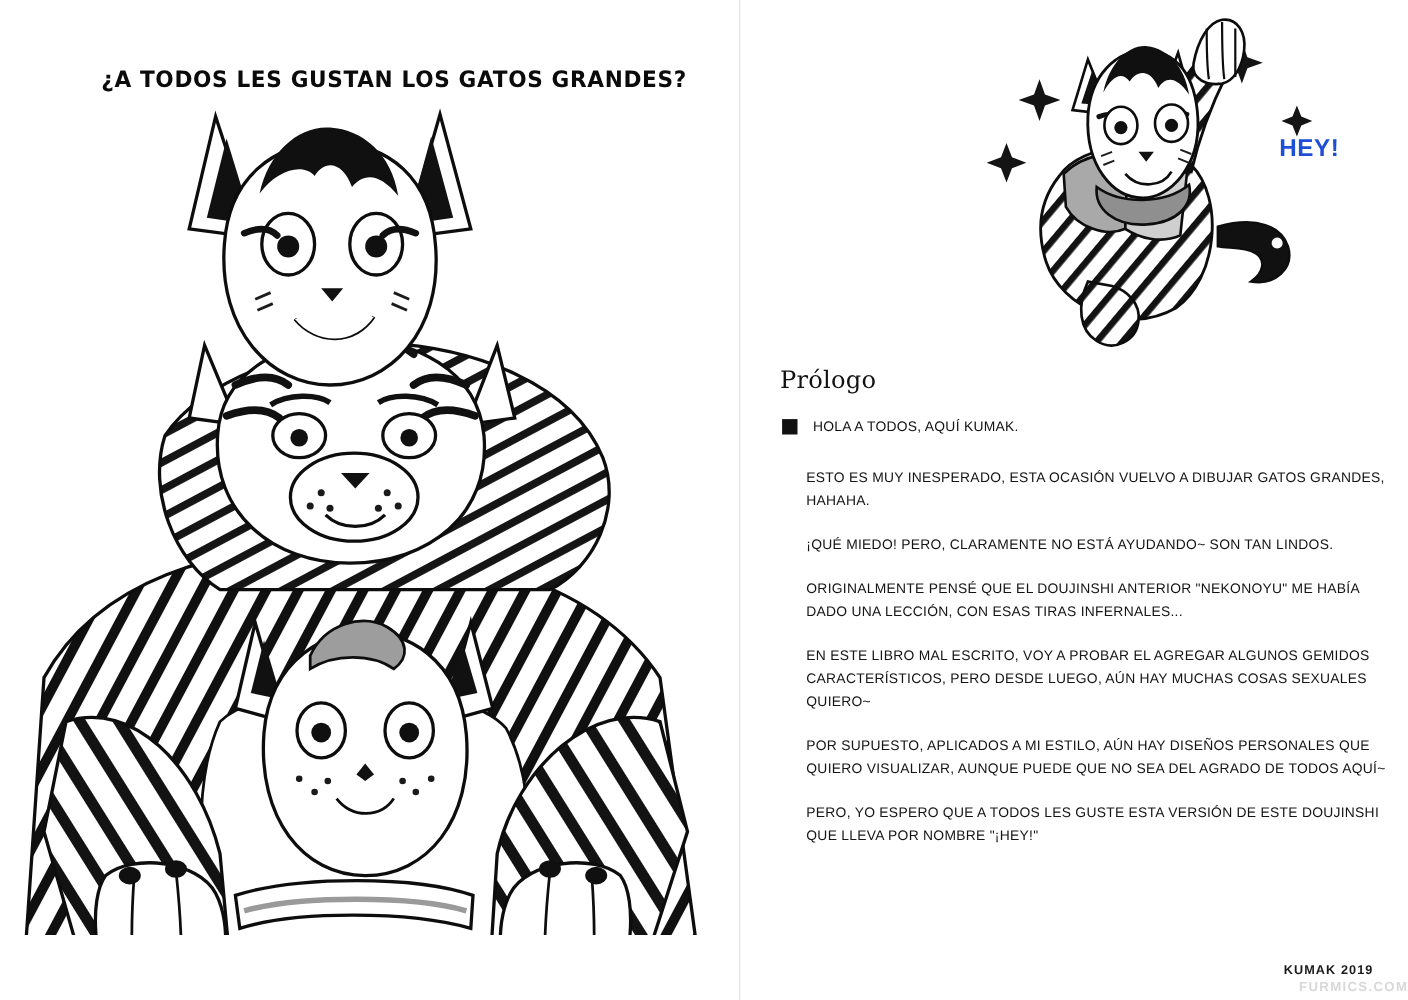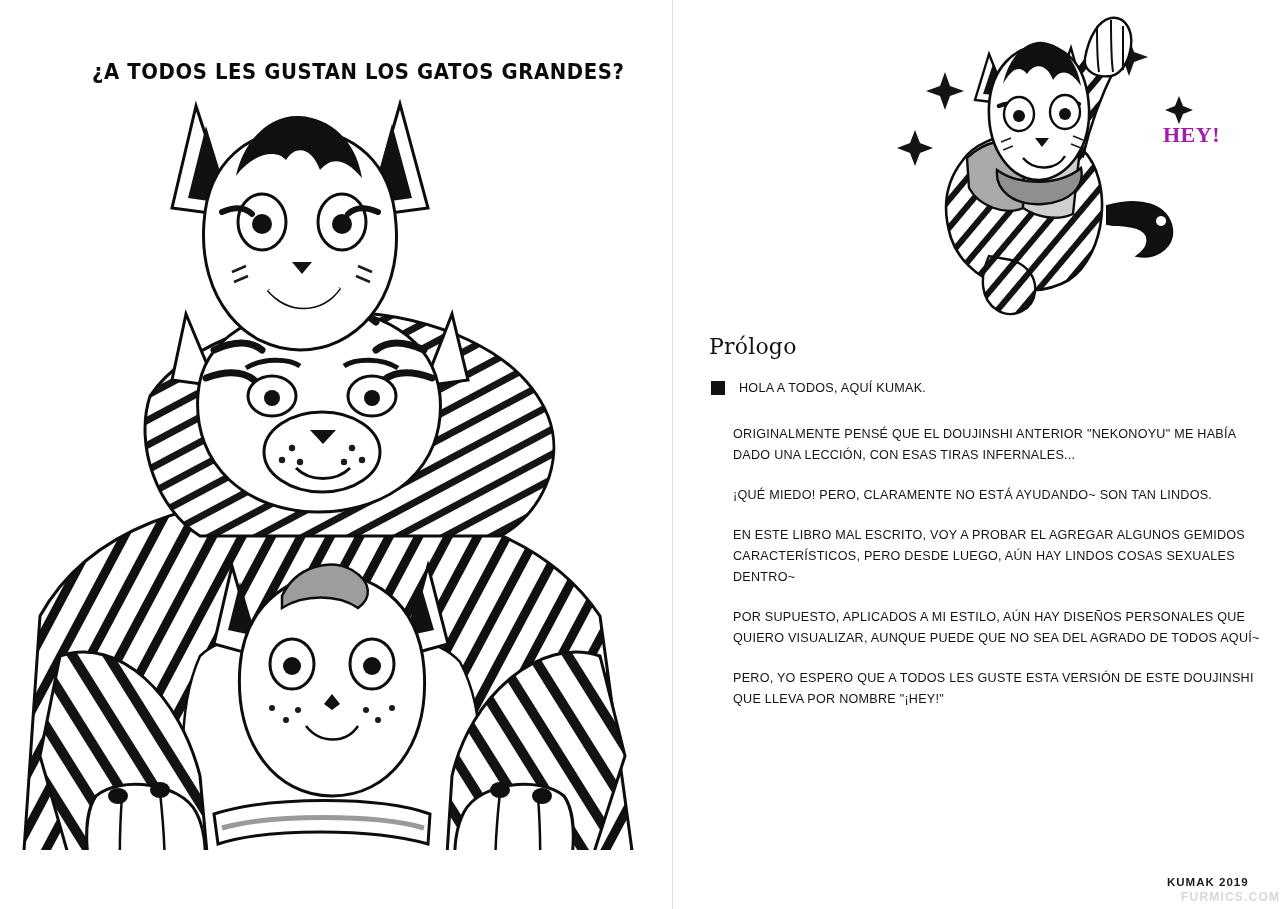--- a/index.html
+++ b/index.html
@@ -79,25 +79,25 @@
     position: absolute;
     left: 220px;
     top: 10px;
     width: 330px;
     height: 320px;
   }
   .hey-label {
     position: absolute;
     left: 490px;
     top: 122px;
-    font-family: Liberation Serif, serif;
+    font-family: Liberation Sans, sans-serif;
     font-weight: 700;
     font-size: 22px;
     letter-spacing: 0.5px;
-    color: #a21caf;
+    color: #1d4ed8;
   }
   .prologue-heading {
     position: absolute;
     left: 36px;
     top: 334px;
     font-family: "DejaVu Serif", serif;
     font-weight: 400;
     font-size: 22px;
     color: #121212;
     letter-spacing: 0.2px;
@@ -417,23 +417,24 @@
 
     <div class="hey-label">HEY!</div>
 
     <div class="prologue-heading">Prólogo</div>
 
     <div class="bullet-square"></div>
 
     <div class="greeting">HOLA A TODOS, AQUÍ KUMAK.</div>
 
     <div class="body-text">
+      <p>ESTO ES MUY INESPERADO, ESTA OCASIÓN VUELVO A DIBUJAR GATOS GRANDES, HAHAHA.</p>
+      <p>¡QUÉ MIEDO! PERO, CLARAMENTE NO ESTÁ AYUDANDO~ SON TAN LINDOS.</p>
       <p>ORIGINALMENTE PENSÉ QUE EL DOUJINSHI ANTERIOR "NEKONOYU" ME HABÍA DADO UNA LECCIÓN, CON ESAS TIRAS INFERNALES...</p>
-      <p>¡QUÉ MIEDO! PERO, CLARAMENTE NO ESTÁ AYUDANDO~ SON TAN LINDOS.</p>
-      <p>EN ESTE LIBRO MAL ESCRITO, VOY A PROBAR EL AGREGAR ALGUNOS GEMIDOS CARACTERÍSTICOS, PERO DESDE LUEGO, AÚN HAY LINDOS COSAS SEXUALES DENTRO~</p>
+      <p>EN ESTE LIBRO MAL ESCRITO, VOY A PROBAR EL AGREGAR ALGUNOS GEMIDOS CARACTERÍSTICOS, PERO DESDE LUEGO, AÚN HAY MUCHAS COSAS SEXUALES QUIERO~</p>
       <p>POR SUPUESTO, APLICADOS A MI ESTILO, AÚN HAY DISEÑOS PERSONALES QUE QUIERO VISUALIZAR, AUNQUE PUEDE QUE NO SEA DEL AGRADO DE TODOS AQUÍ~</p>
       <p>PERO, YO ESPERO QUE A TODOS LES GUSTE ESTA VERSIÓN DE ESTE DOUJINSHI QUE LLEVA POR NOMBRE "¡HEY!"</p>
     </div>
 
     <div class="signature">KUMAK  2019</div>
 
     <div class="watermark">FURMICS.COM</div>
   </div>
 </div>
 

